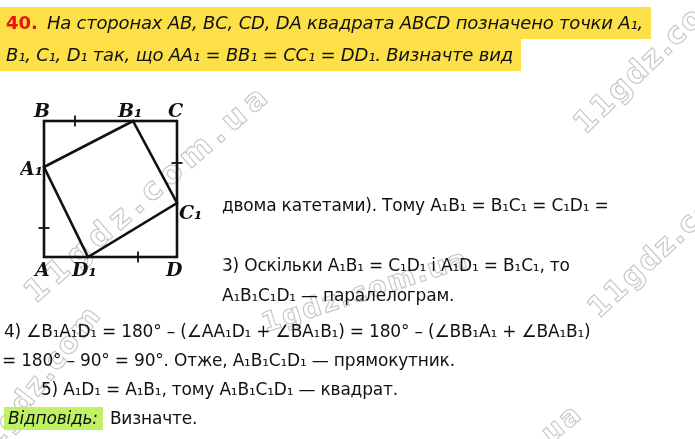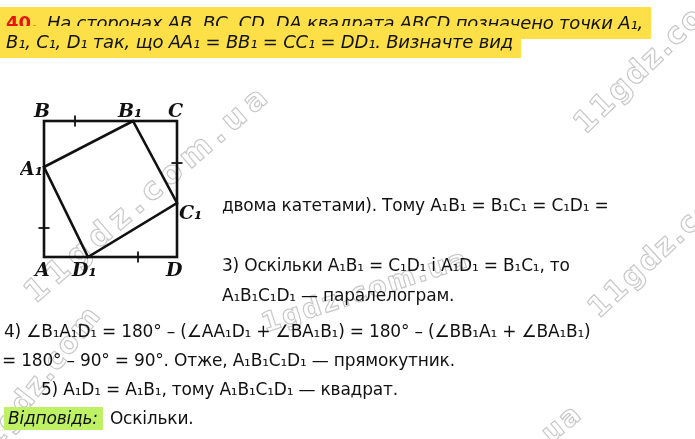--- a/index.html
+++ b/index.html
@@ -35,21 +35,21 @@
   <div class="wm" style="left:578px;top:110px;font-size:30px;transform:rotate(-44deg);">11gdz.co</div>
   <div class="wm" style="left:28px;top:278px;font-size:31px;letter-spacing:6px;transform:rotate(-41deg);">11gdz.com.ua</div>
   <div class="wm" style="left:262px;top:308px;font-size:27px;transform:rotate(-18deg);">1gdz.com.ua</div>
   <div class="wm" style="left:592px;top:295px;font-size:29px;transform:rotate(-43deg);">11gdz.com.</div>
   <div class="wm" style="left:-12px;top:428px;font-size:29px;transform:rotate(-52deg);">1gdz.com</div>
   <div class="wm" style="left:545px;top:420px;font-size:28px;transform:rotate(-40deg);">ua</div>
 
   <div class="p-line" style="top:7px;">
     <span class="hl"><span class="p-num">40.</span><span class="p-text">На сторонах AB, BC, CD, DA квадрата ABCD позначено точки A₁,</span></span>
   </div>
-  <div class="p-line" style="top:26px;text-align:right;">
+  <div class="p-line" style="top:39px;text-align:right;">
     <span class="hl"><span class="p-text">B₁, C₁, D₁ так, що AA₁ = BB₁ = CC₁ = DD₁. Визначте вид</span></span>
   </div>
 
   <svg class="fig" width="196" height="182" viewBox="0 0 196 182">
     <rect x="24" y="18" width="133" height="136" fill="none" stroke="#111" stroke-width="2.6"></rect>
     <polygon points="24,64 113,18 157,100 68,154" fill="none" stroke="#111" stroke-width="2.6"></polygon>
     <line x1="55" y1="12.5" x2="55" y2="23.5" stroke="#111" stroke-width="1.8"></line>
     <line x1="18.5" y1="125" x2="29.5" y2="125" stroke="#111" stroke-width="1.8"></line>
     <line x1="151.5" y1="60" x2="162.5" y2="60" stroke="#111" stroke-width="1.8"></line>
     <line x1="118" y1="148.5" x2="118" y2="159.5" stroke="#111" stroke-width="1.8"></line>
@@ -65,16 +65,16 @@
 
   <div class="s-line" style="left:222px;top:190px;">двома катетами). Тому A₁B₁ = B₁C₁ = C₁D₁ =</div>
   <div class="s-line" style="left:222px;top:250px;text-align:right;">3) Оскільки A₁B₁ = C₁D₁ і A₁D₁ = B₁C₁, то</div>
   <div class="s-line" style="left:222px;top:280px;">A₁B₁C₁D₁ — паралелограм.</div>
 
   <div class="s-line" style="left:4px;top:316px;">4) ∠B₁A₁D₁ = 180° – (∠AA₁D₁ + ∠BA₁B₁) = 180° – (∠BB₁A₁ + ∠BA₁B₁)</div>
   <div class="s-line" style="left:2px;top:345px;">= 180° – 90° = 90°. Отже, A₁B₁C₁D₁ — прямокутник.</div>
   <div class="s-line" style="left:22px;top:374px;margin-left:19px;">5) A₁D₁ = A₁B₁, тому A₁B₁C₁D₁ — квадрат.</div>
 
   <div class="s-line" style="left:4px;top:403px;">
-    <span class="ans-label">Відповідь:</span><span class="ans-text">Оскільки.</span>
+    <span class="ans-label">Відповідь:</span><span class="ans-text">Визначте.</span>
   </div>
 
 </div>
 
 </body></html>

